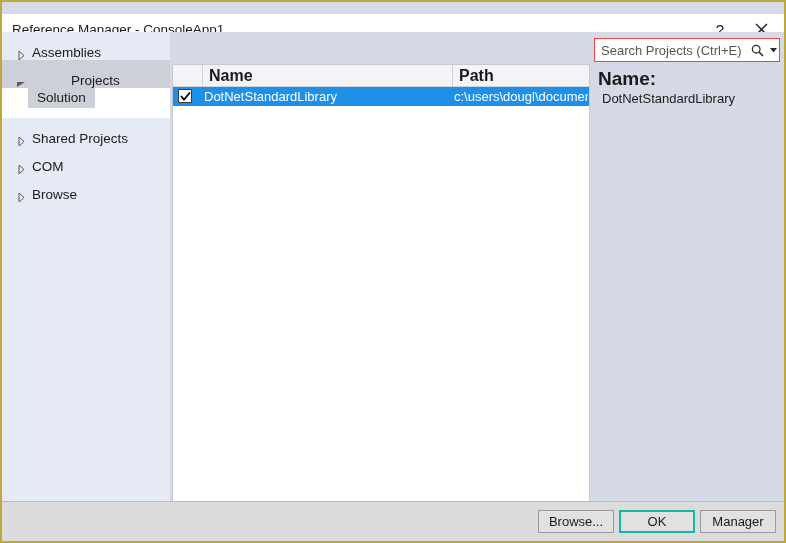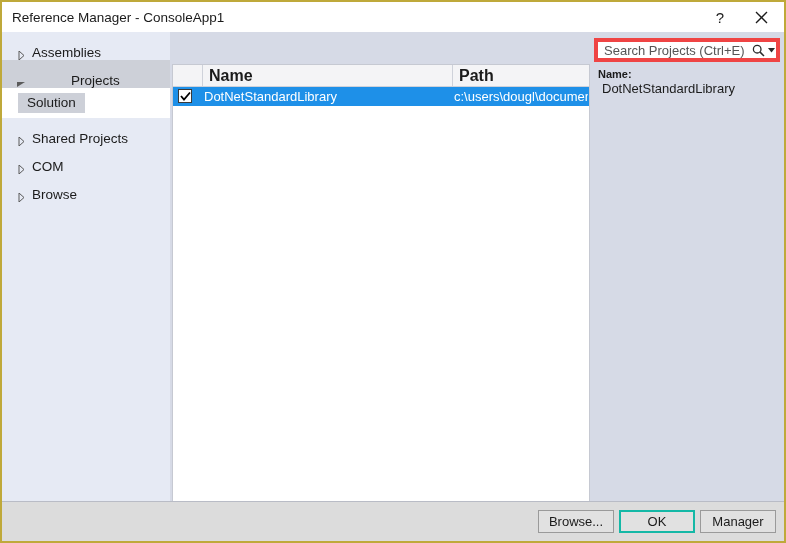--- a/index.html
+++ b/index.html
@@ -22,21 +22,21 @@
     height: 543px;
     box-sizing: border-box;
     border: 2px solid #bfa93a;
     background: #d6dae6;
     overflow: hidden;
   }
 
   
   .titlebar {
     position: absolute;
-    left: 0; top: 0;
+    left: 0; top: 12px;
     width: 782px;
     height: 30px;
     background: #ffffff;
   }
   .title-text {
     position: absolute;
     left: 10px;
     top: 8px;
     font-size: 13.5px;
     color: #1b1b1b;
@@ -102,22 +102,22 @@
     justify-content: center;
     color: #5a5a5a;
   }
   .cat-arrow svg { display: block; }
   .cat-label { white-space: nowrap; }
 
   .sub-panel {
     background: #ffffff;
     height: 30px;
     display: flex;
-    align-items: center;
-    padding-left: 16px;
+    align-items: flex-start;
+    padding-left: 26px;
     box-sizing: border-box;
   }
   .sub-item {
     display: inline-block;
     font-size: 13.5px;
     color: #1b1b1b;
     background: #cdd0d8;
     padding: 2px 9px 3px 9px;
     cursor: default;
     white-space: nowrap;
@@ -125,21 +125,21 @@
 
   
   .search-box {
     position: absolute;
     left: 592px;
     top: 6px;
     width: 186px;
     height: 24px;
     box-sizing: border-box;
     background: #ffffff;
-    border: 4px solid #ef4444;
+    border: 1px solid #ef4444;
     display: flex;
     align-items: center;
   }
   .search-input {
     border: none;
     outline: none;
     background: transparent;
     font-family: "Liberation Sans", sans-serif;
     font-size: 13px;
     color: #1b1b1b;
@@ -281,21 +281,21 @@
   
   .details-pane {
     position: absolute;
     left: 596px;
     top: 32px;
     width: 182px;
     height: 472px;
     background: transparent;
   }
   .det-label {
-    font-size: 11px;
+    font-size: 19px;
     font-weight: bold;
     color: #1b1b1b;
     margin: 4px 0 1px 0;
   }
   .det-value {
     font-size: 13px;
     color: #1b1b1b;
     margin-left: 4px;
     word-break: break-word;
   }

